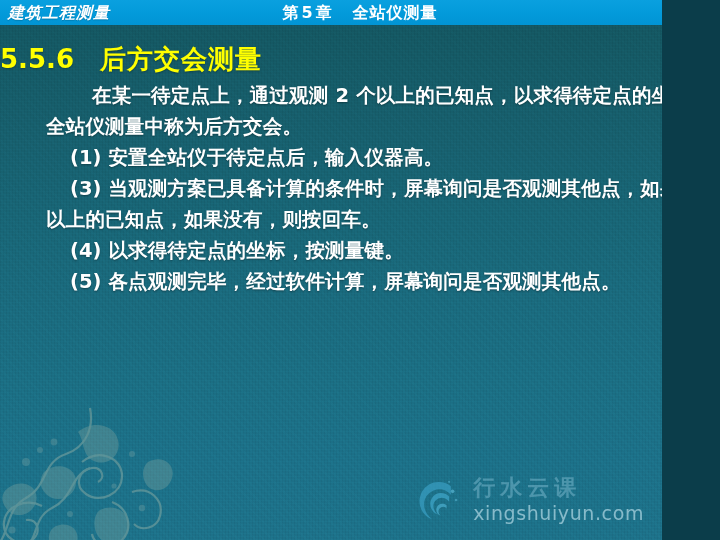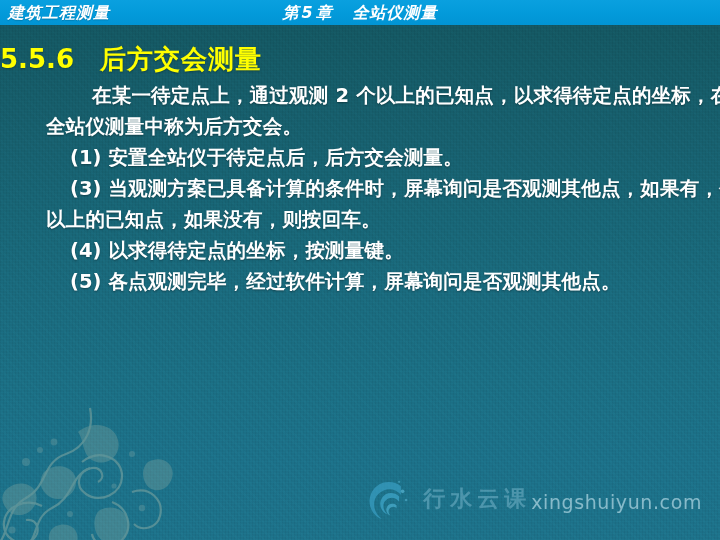--- a/index.html
+++ b/index.html
@@ -6,21 +6,21 @@
 
   html, body {
     width:720px; height:540px;
     overflow:hidden;
     background:#0b3d4a;
     font-family:"DejaVu Sans","Liberation Sans",sans-serif;
   }
 
   #slide {
     position:relative;
-    width:720px; height:540px;
+    width:662px; height:540px;
     overflow:hidden;
     background:
       linear-gradient(to bottom,
         #14555f 0%,
         #155a66 12%,
         #175f6d 25%,
         #186575 40%,
         #1a6a7d 55%,
         #1b6e83 70%,
         #1c7088 85%,
@@ -64,21 +64,20 @@
   #header-center {
     position:absolute; left:0; top:1px;
     width:720px;
     text-align:center;
     font-size:16px; font-weight:bold;
     color:#ffffff;
     line-height:24px;
     letter-spacing:1px;
     white-space:nowrap;
     pointer-events:none;
-    font-style:italic;
   }
   #header-center .ch-num { padding:0 2px; }
 
   
   #title {
     position:absolute; left:0; top:42px;
     width:720px;
     text-align:left;
     font-size:26px; font-weight:bold;
     color:#ffff00;
@@ -124,21 +123,21 @@
   }
 
   
   #watermark {
     position:absolute; right:18px; bottom:14px;
     z-index:3;
     display:flex; align-items:center; gap:10px;
     pointer-events:none;
   }
   #wm-logo { width:52px; height:52px; opacity:.62; flex:0 0 auto; }
-  #wm-text { display:flex; flex-direction:row; line-height:1; }
+  #wm-text { display:flex; flex-direction:column; line-height:1; }
   #wm-cn {
     font-size:22px; font-weight:bold;
     color:rgba(150,205,225,0.40);
     letter-spacing:5px;
     white-space:nowrap;
   }
   #wm-en {
     margin-top:5px;
     font-size:19px;
     color:rgba(205,235,245,0.60);
@@ -195,21 +194,21 @@
     <span class="t-num">5.5.6</span><span class="t-gap"></span><span>后方交会测量</span>
   </div>
 
   <div id="body">
 
     <p class="para">在某一待定点上，通过观测 2 个以上的已知点，以求得待定点的坐标，在全站仪测量中称为后方交会。</p>
 
 
     <p class="step">
       <span class="marker">(1)</span>
-      <span>安置全站仪于待定点后，后方交会测量。</span>
+      <span>安置全站仪于待定点后，输入仪器高。</span>
     </p>
 
 
     <p class="step">
       <span class="marker">(3)</span>
       <span>当观测方案已具备计算的条件时，屏幕询问是否观测其他点，如果有，个以上的已知点，如果没有，则按回车。</span>
     </p>
 
     <p class="step">
       <span class="marker">(4)</span>

